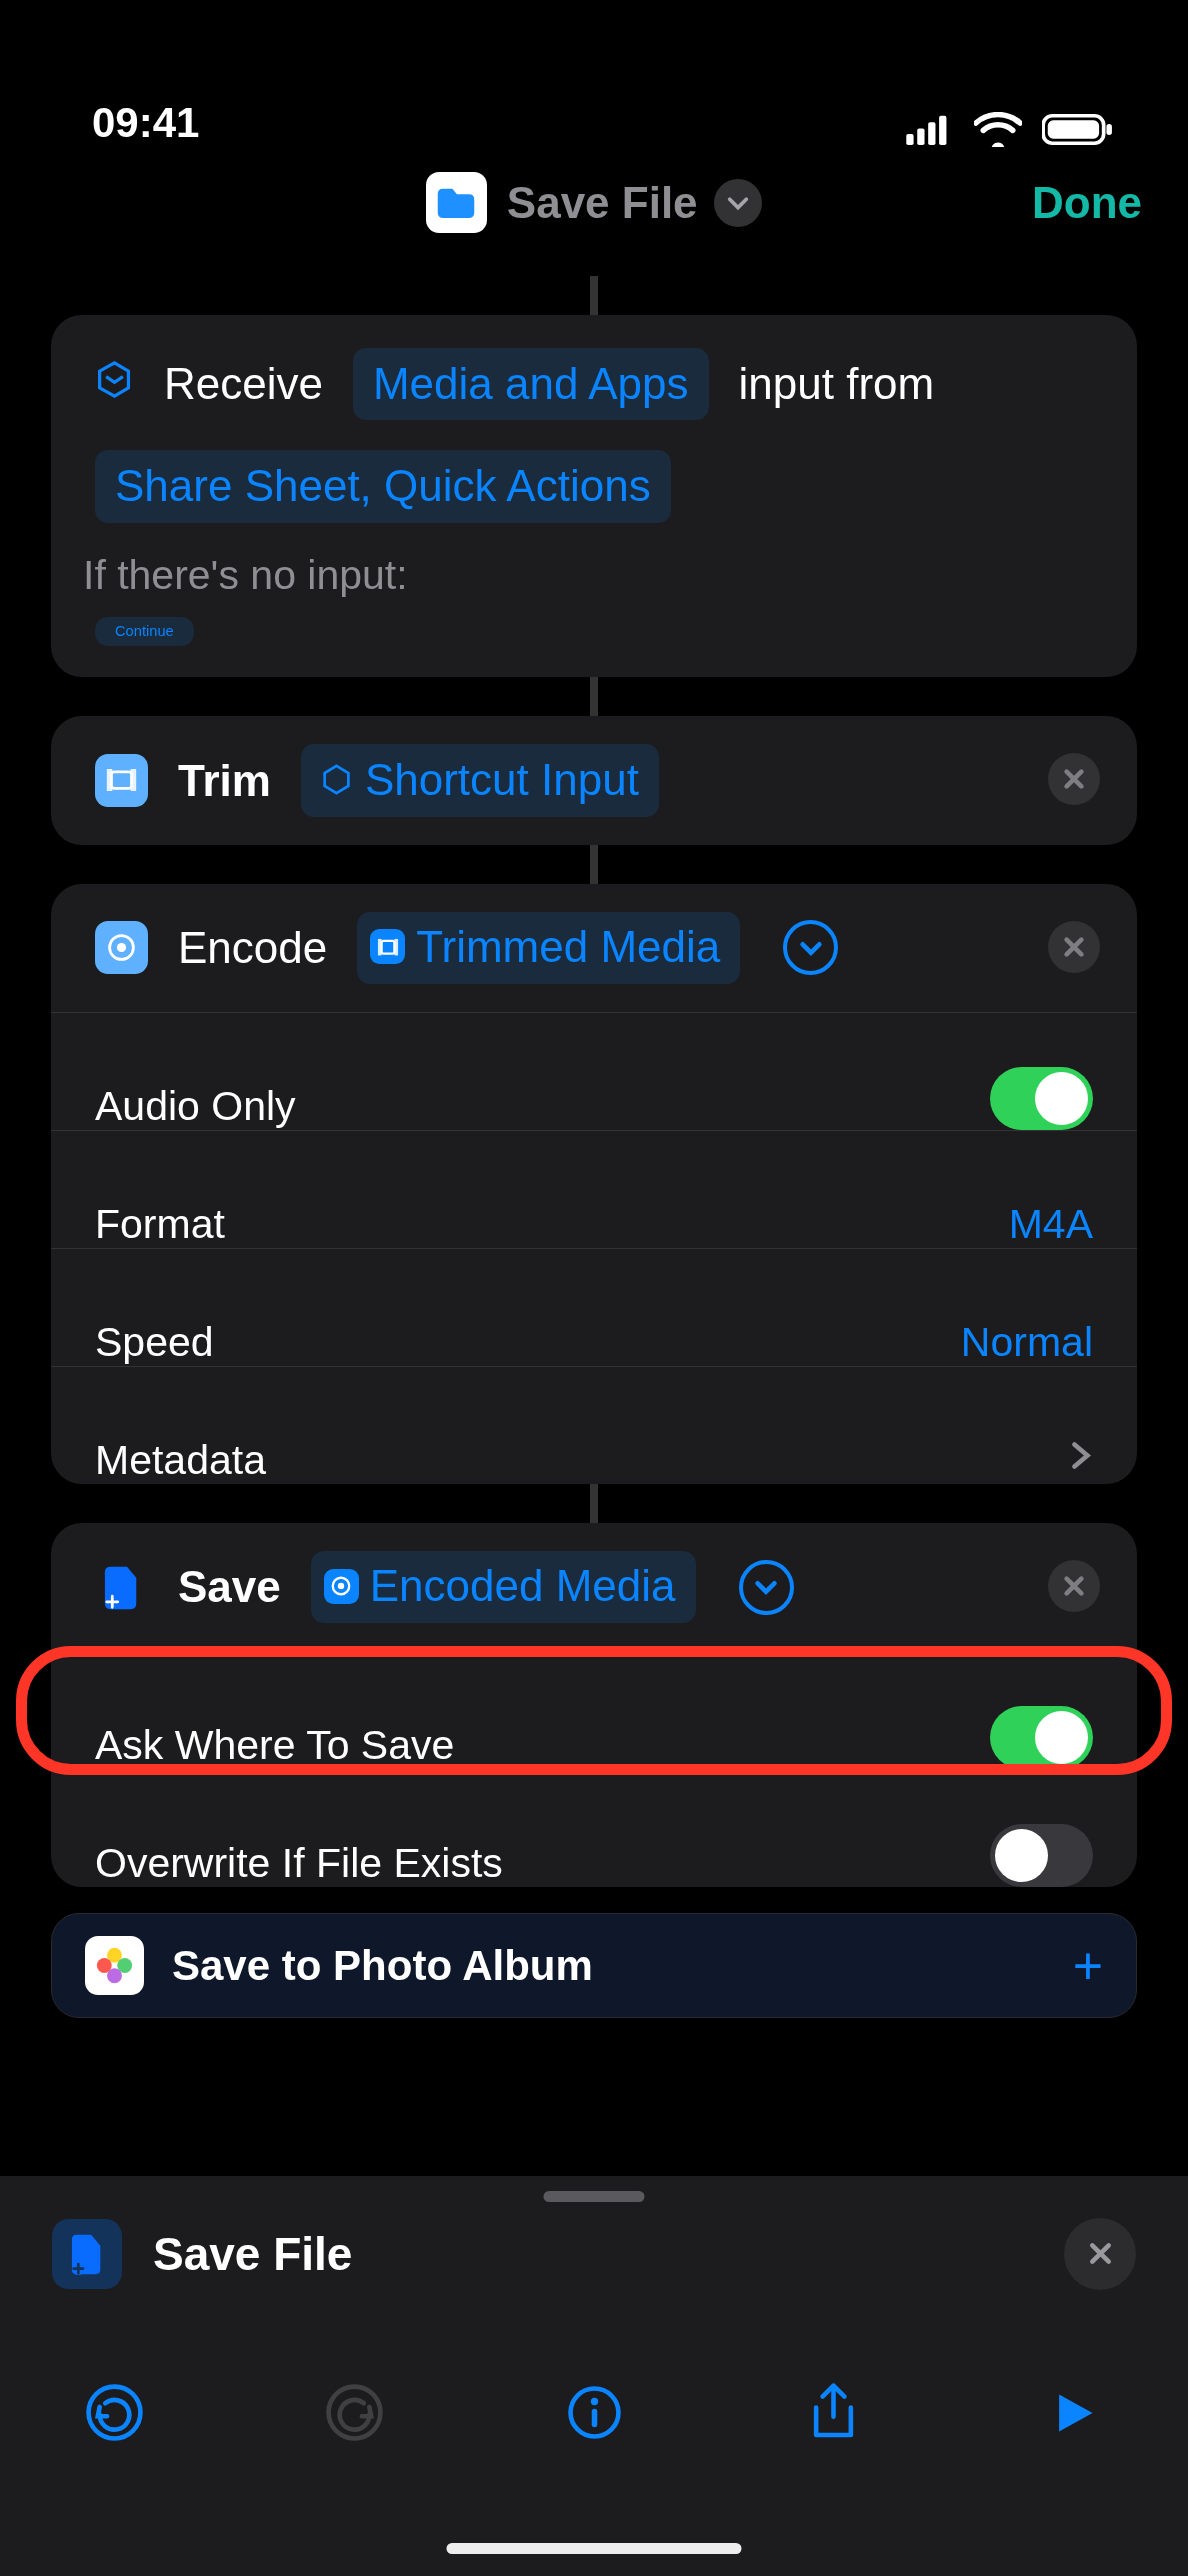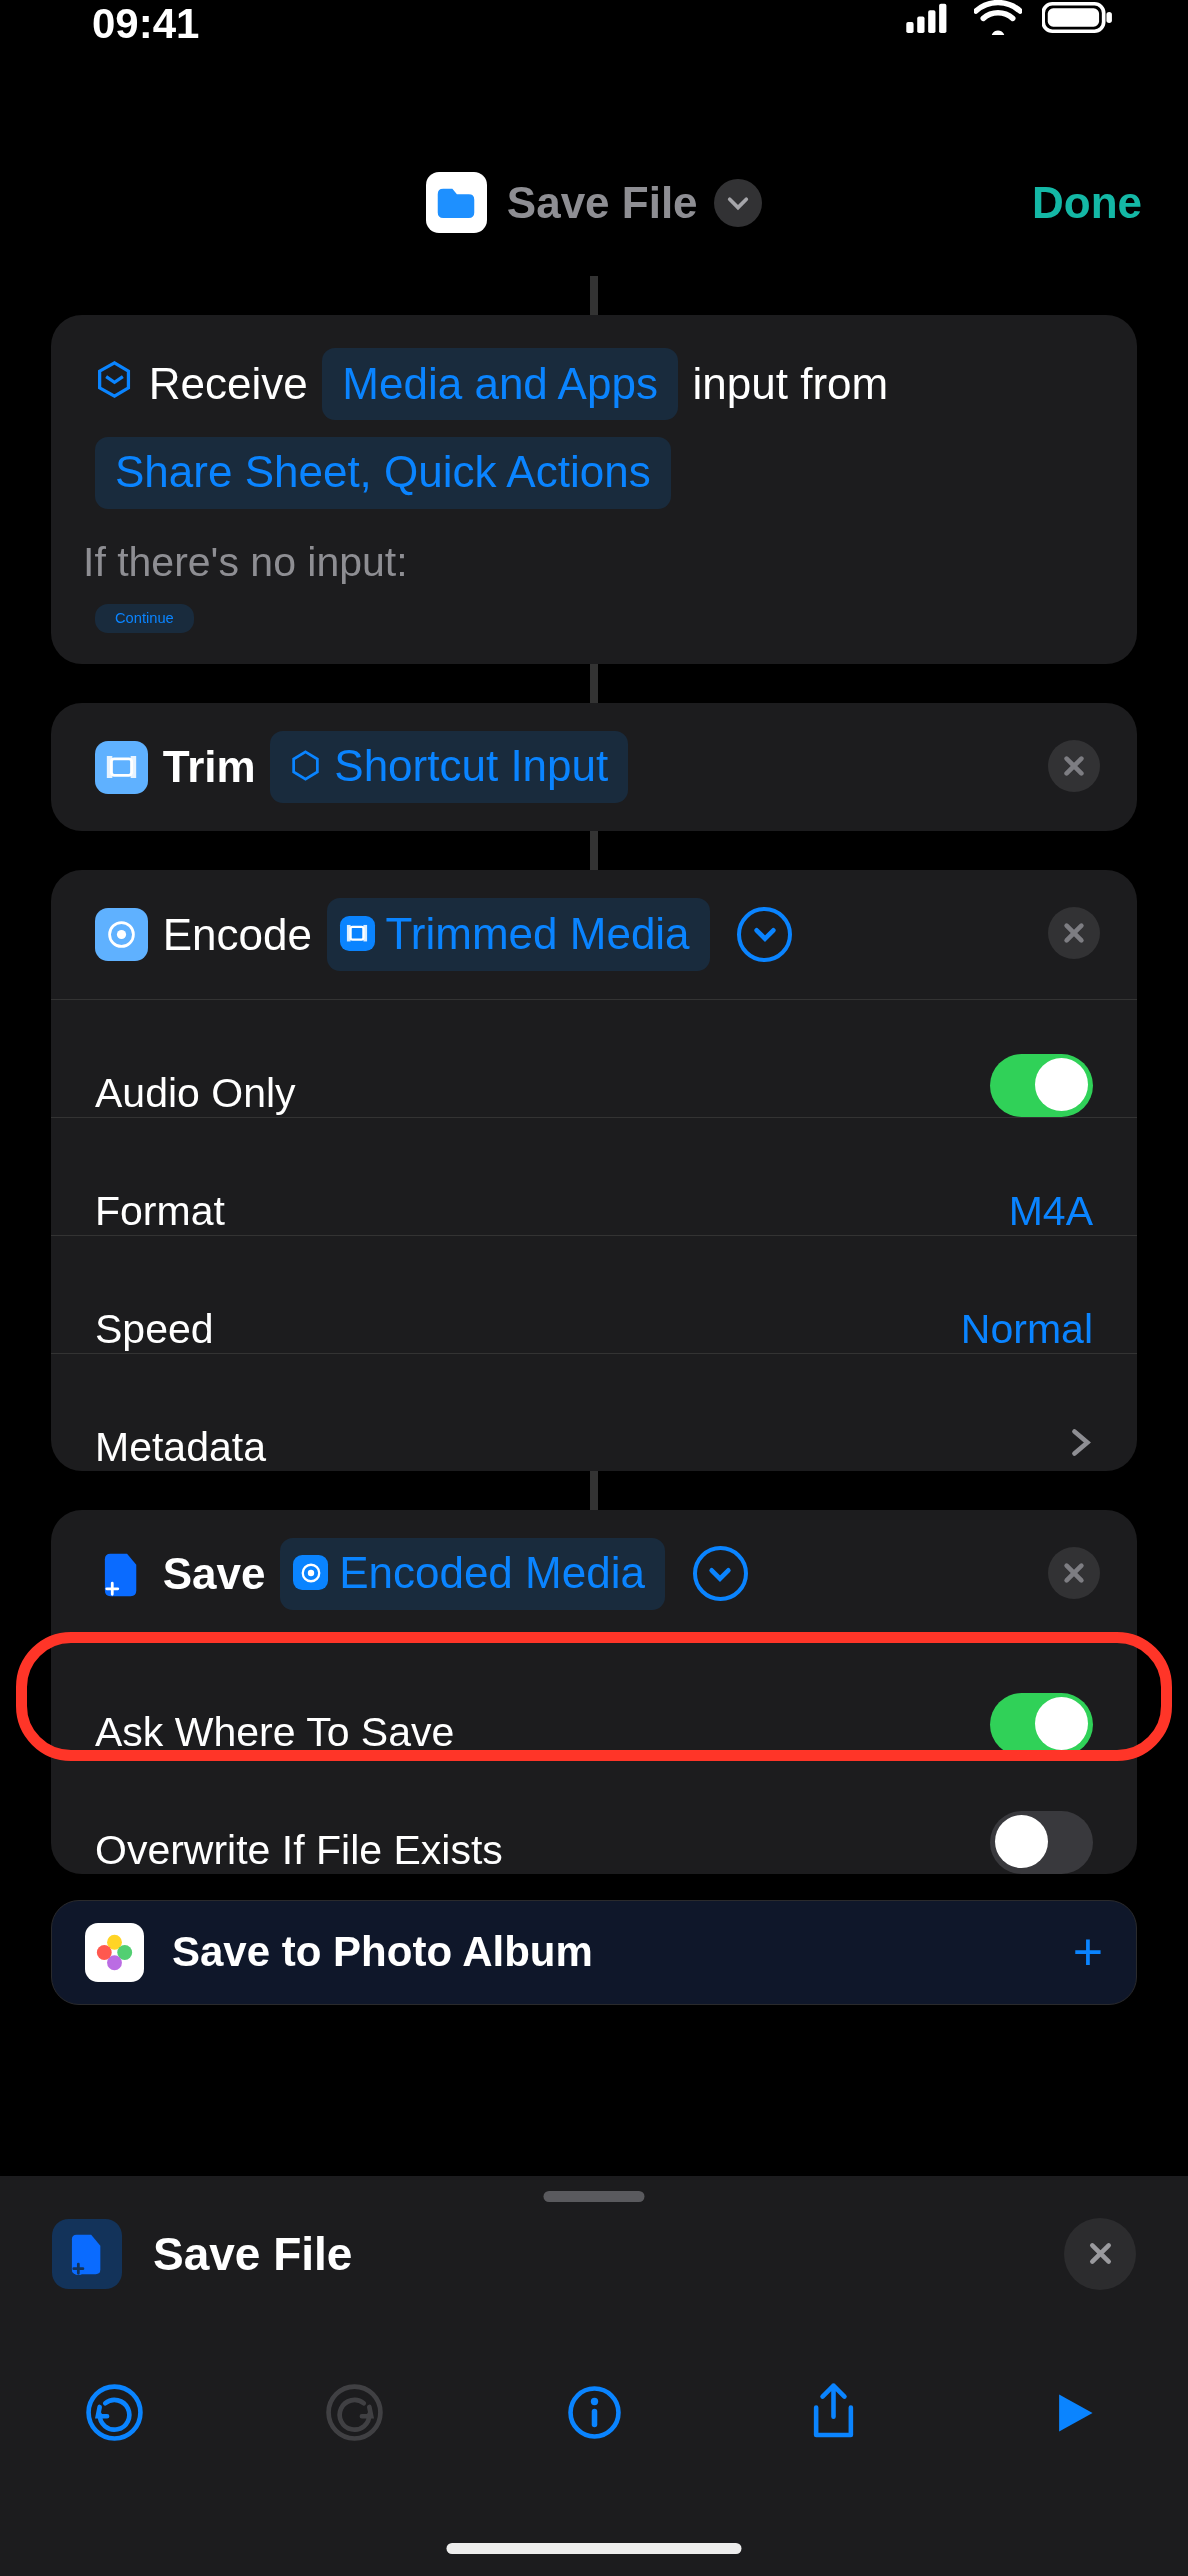--- a/index.html
+++ b/index.html
@@ -11,21 +11,21 @@
     color: #fff;
     overflow: hidden;
     position: relative;
   }
 
   
   .status-bar {
     position: absolute;
     top: 0; left: 0; right: 0;
     height: 147px;
-    display: flex; align-items: flex-start; justify-content: space-between;
+    display: flex; align-items: flex-end; justify-content: space-between;
     padding: 0 74px 0 92px;
     font-size: 42px; font-weight: 600;
   }
   .status-right { display: flex; align-items: center; gap: 20px; }
   .status-right svg { display: block; }
 
   
   .title-bar {
     position: absolute;
     top: 147px; left: 0; right: 0;
@@ -65,20 +65,21 @@
     width: 100%;
     position: relative;
   }
 
   .card-header {
     display: flex; align-items: center; flex-wrap: wrap;
     padding: 33px 44px 29.5px 44px;
     font-size: 44px; font-weight: 500;
     column-gap: 14.7px; row-gap: 16.6px;
     line-height: 1.35;
+    gap: 30px;
   }
   .card-header.tight { padding-top: 28px; padding-bottom: 28px; }
 
   .app-icon {
     width: 53px; height: 53px; border-radius: 13px;
     display: flex; align-items: center; justify-content: center;
     flex: none;
   }
   .app-icon.blue   { background: #5fb1ff; }
   .app-icon.dkblue { background: #0a57d0; }

